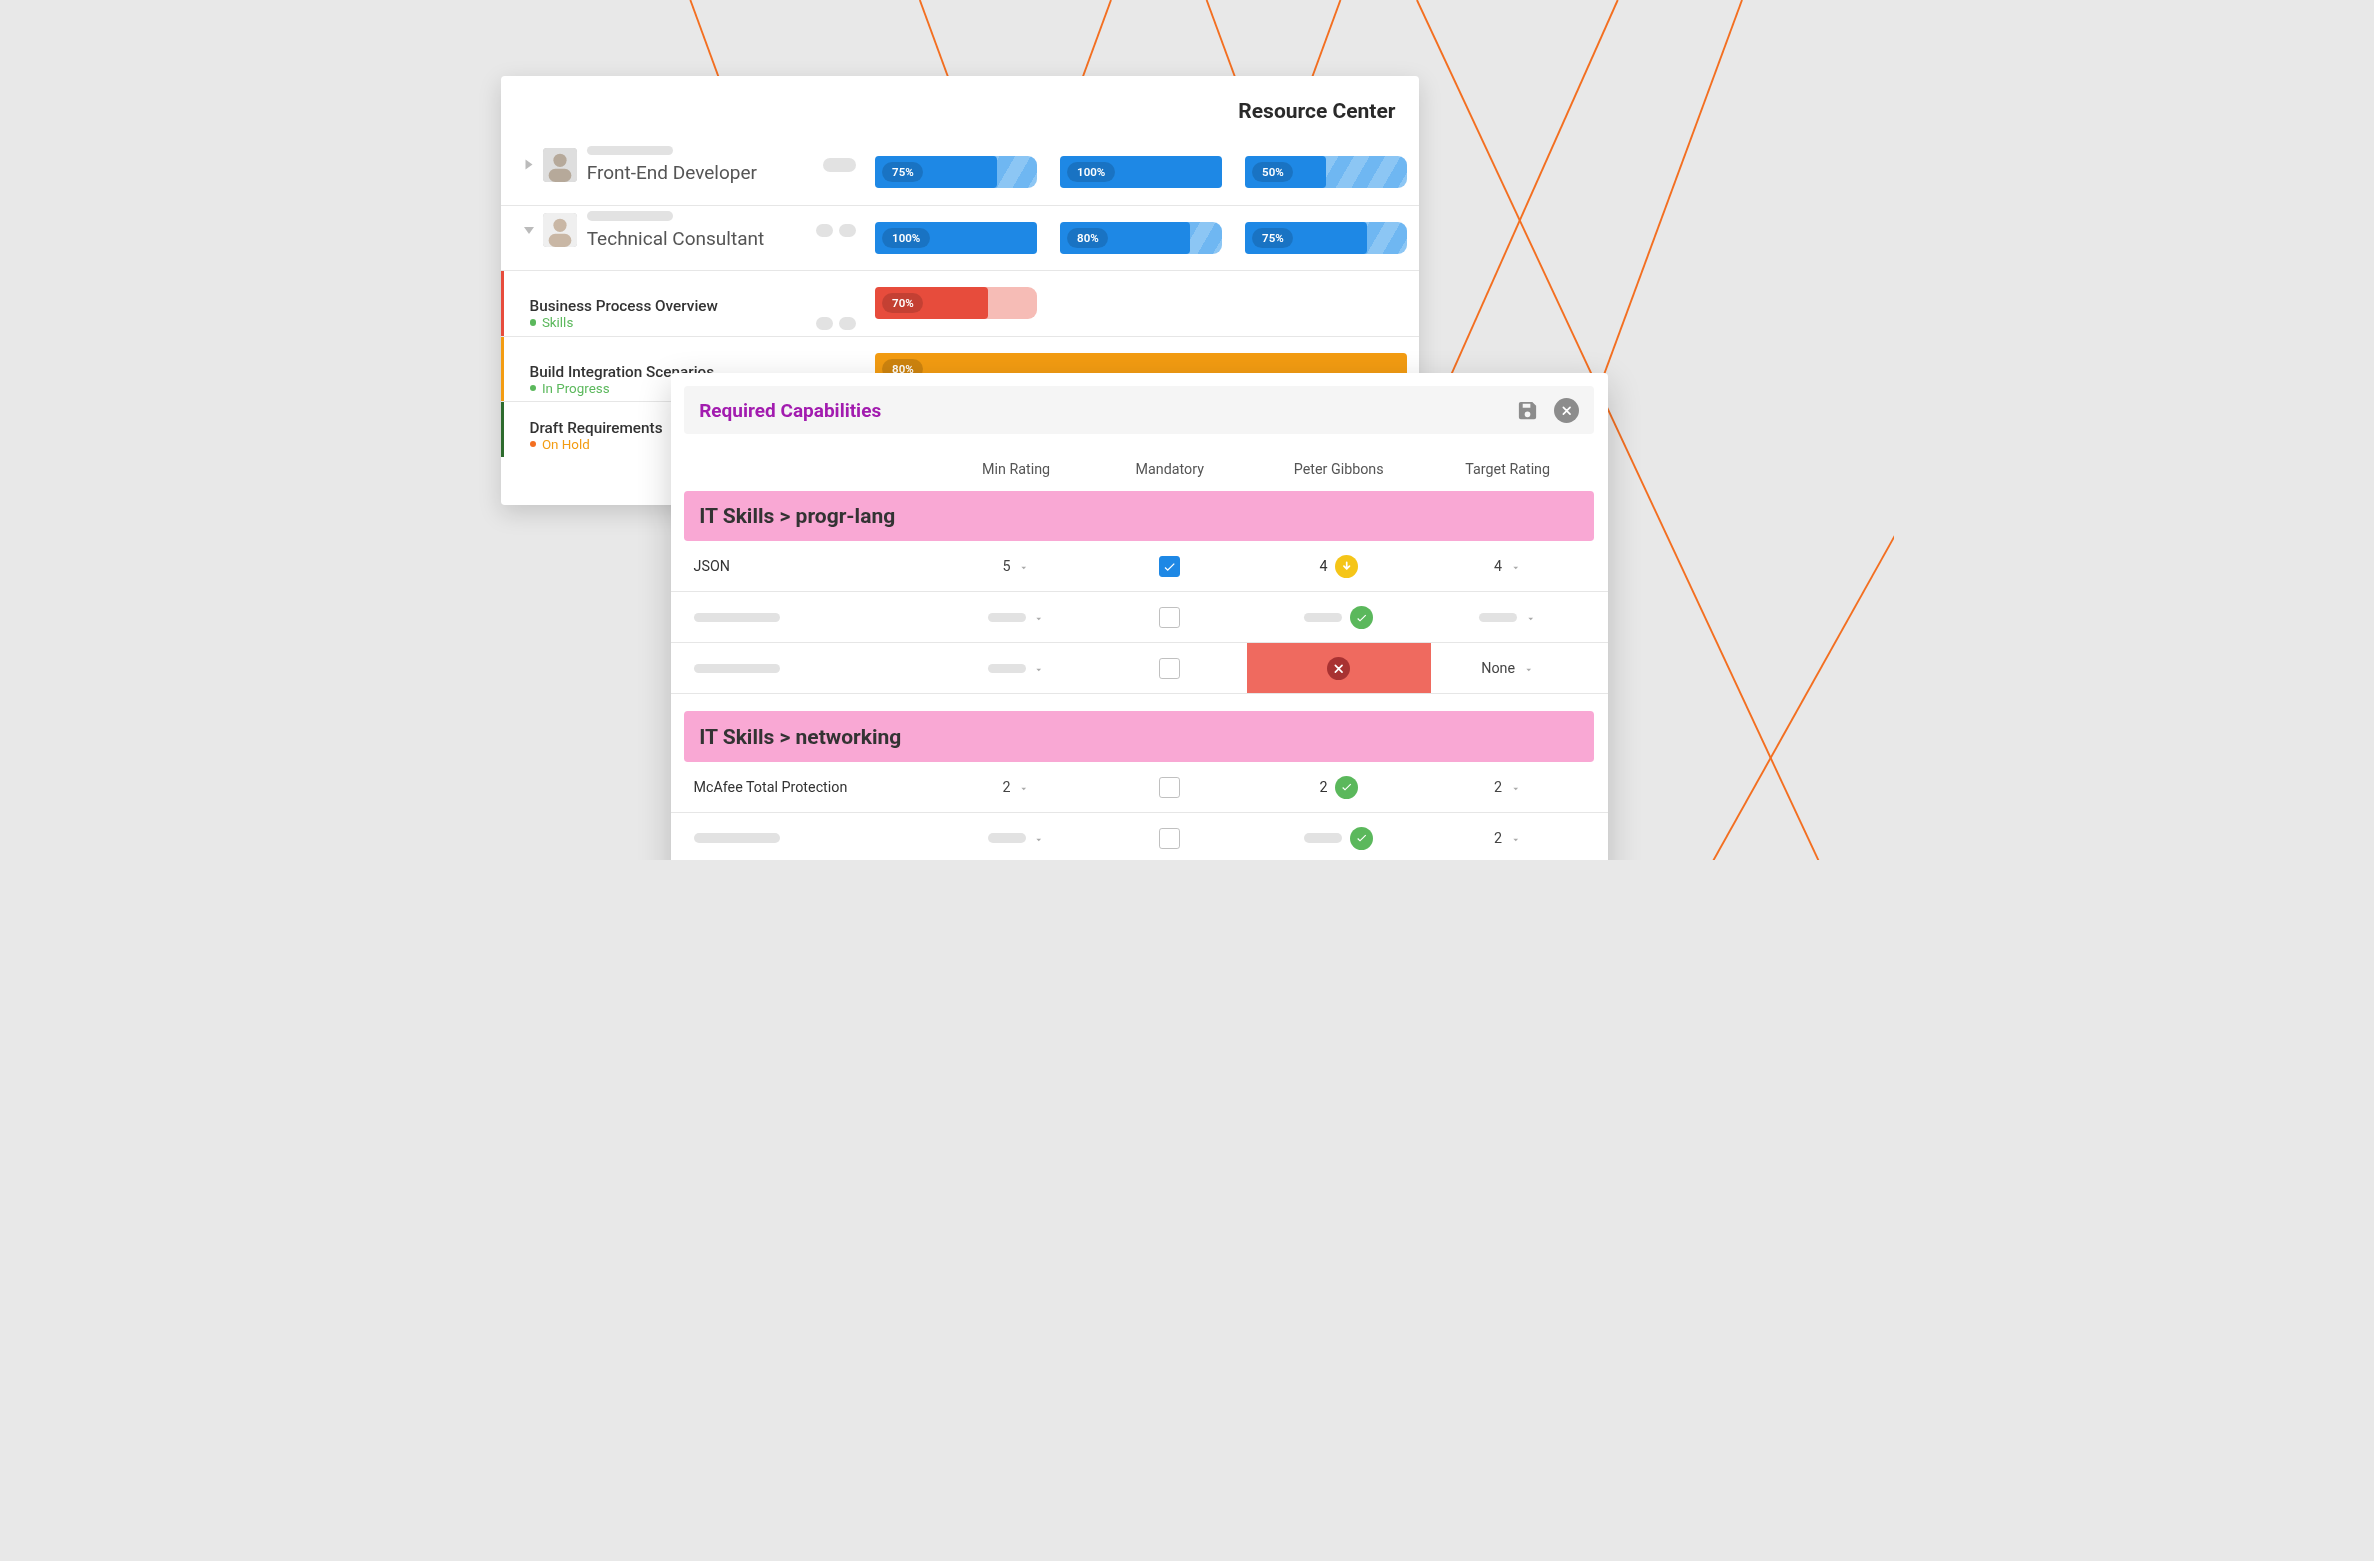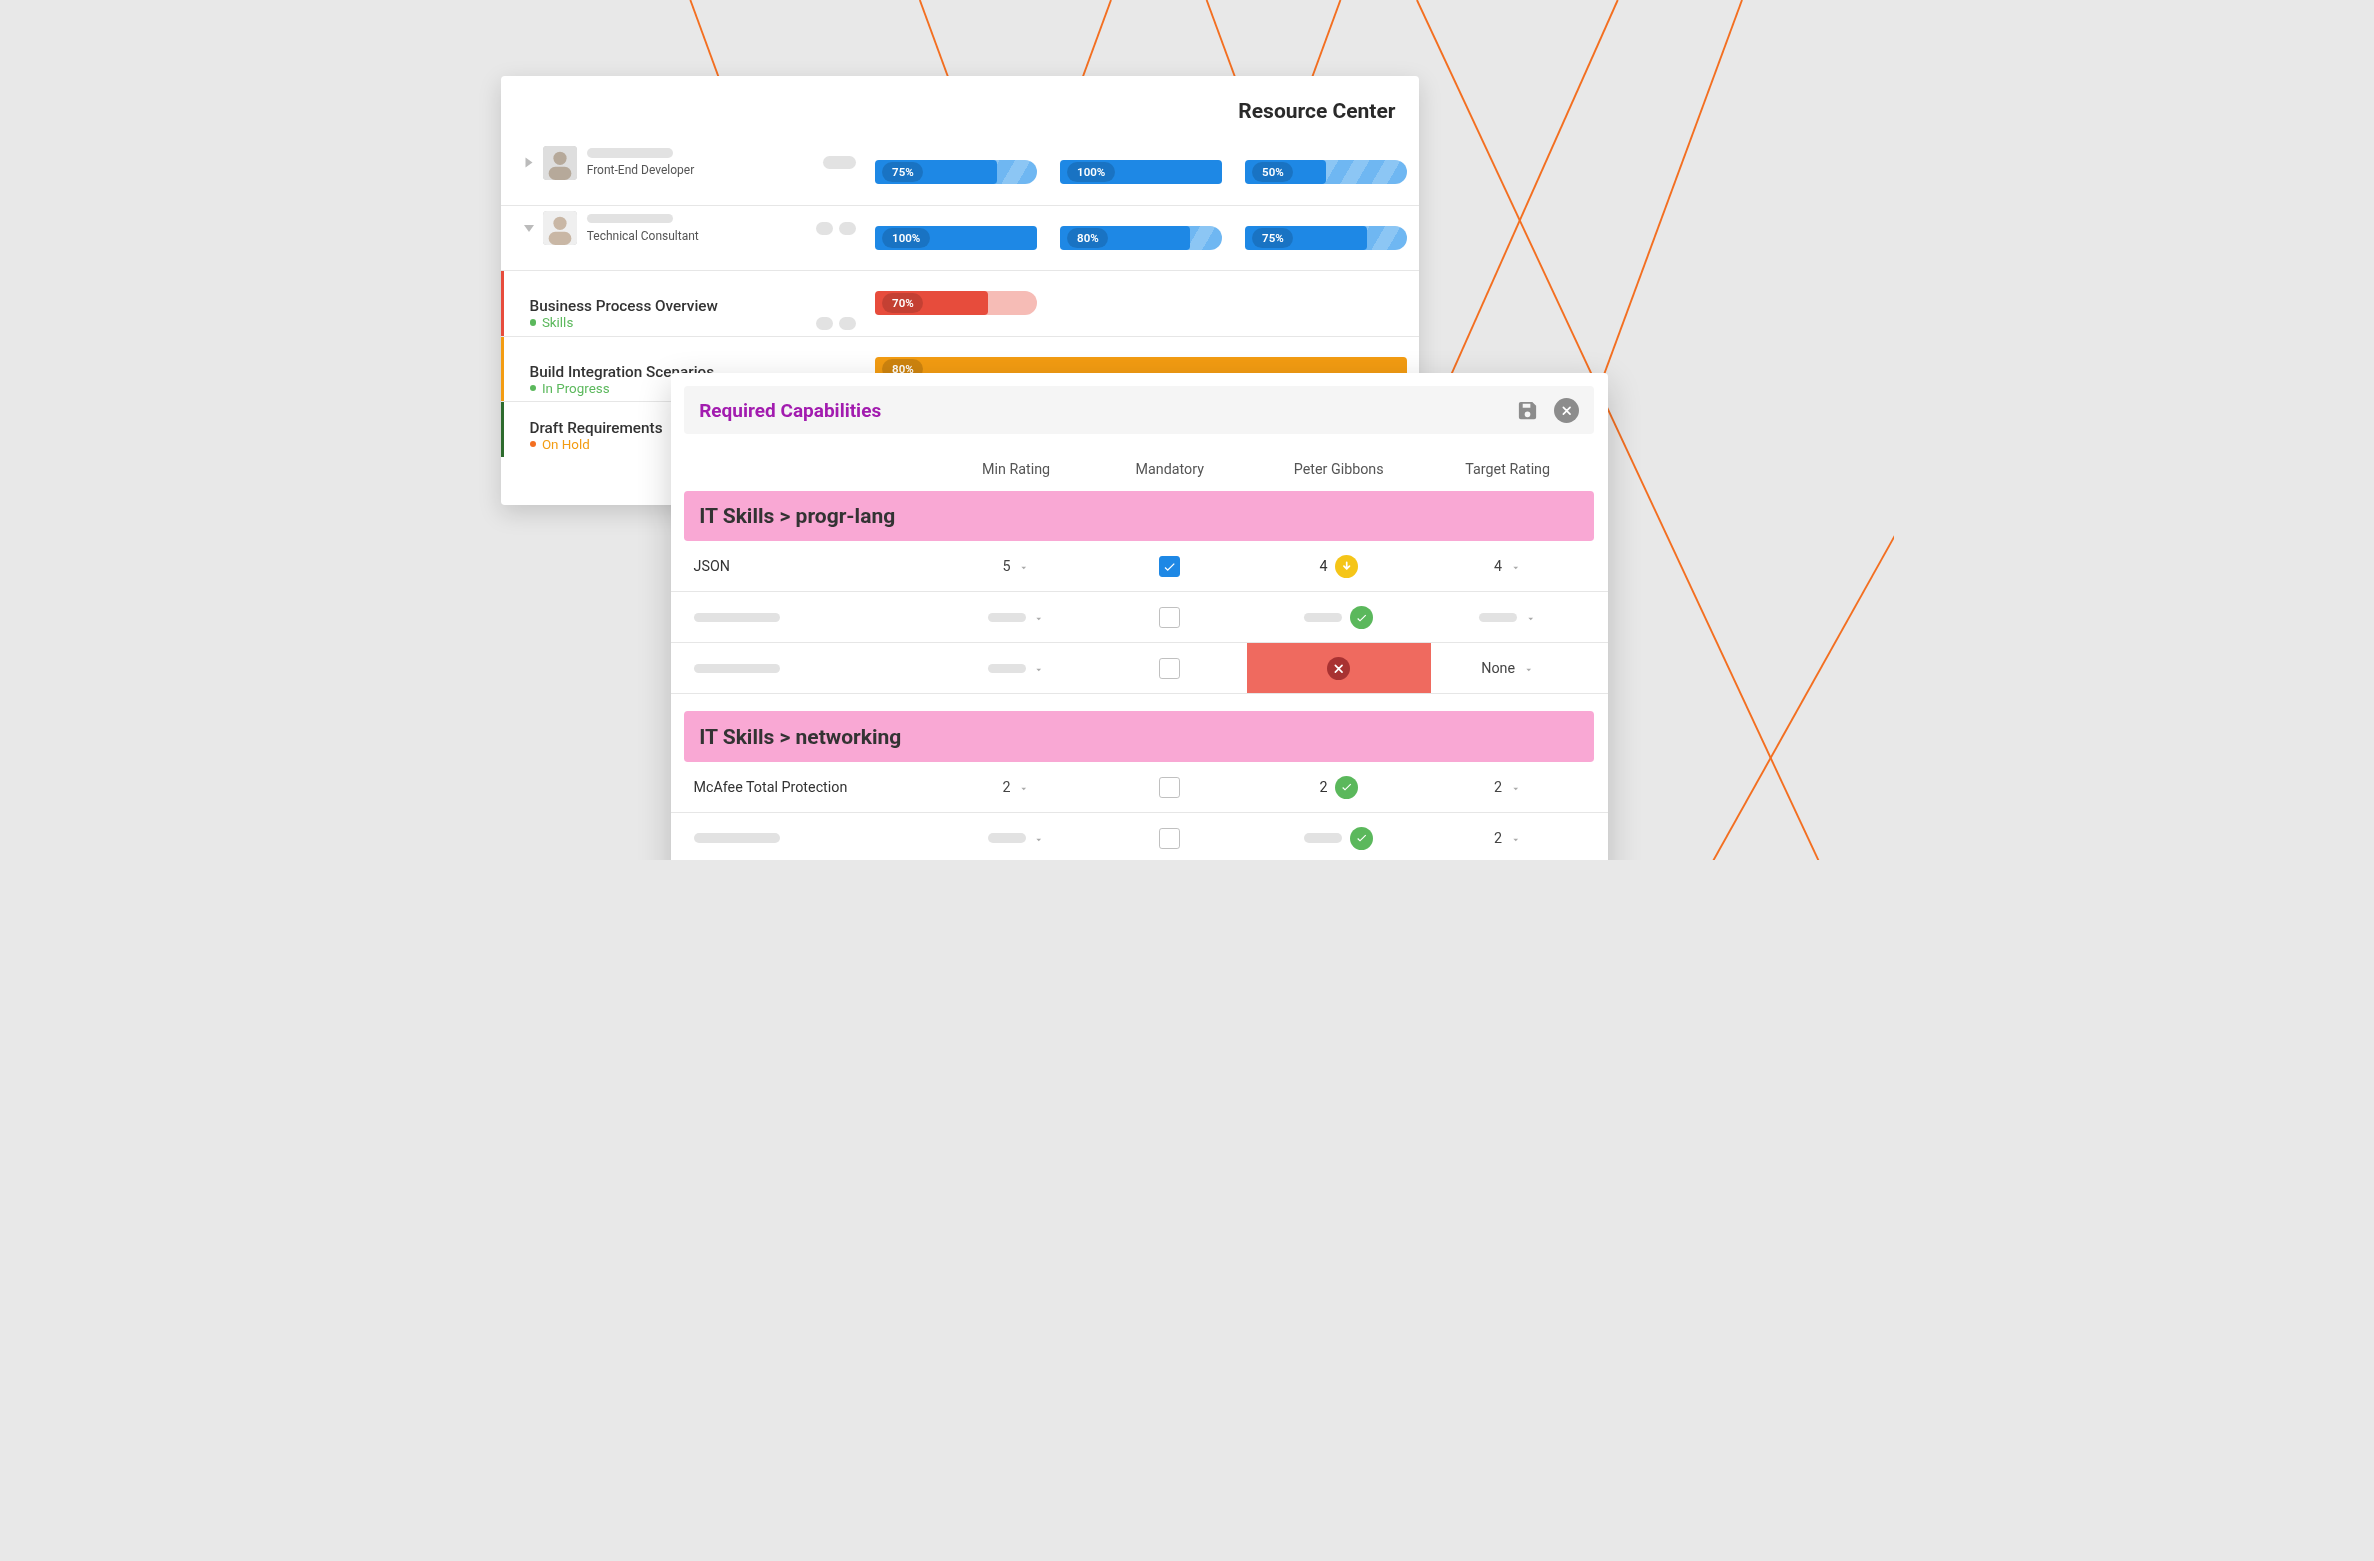--- a/index.html
+++ b/index.html
@@ -59,28 +59,28 @@
   }
   .rc-row .cell{padding:5.7px 7.6px;position:relative;height:100%;}
   .rc-row .cell:first-child{padding-left:23px;}
 
   .member{display:flex;align-items:center;gap:9.6px;}
   .caret{width:0;height:0;border-left:5.7px solid transparent;border-right:5.7px solid transparent;border-top:7.6px solid #bbb;transform:rotate(-90deg);}
   .caret.open{transform:none;}
   .avatar{width:34px;height:34px;border-radius:3.8px;background:#c9c9c9;display:flex;align-items:center;justify-content:center;overflow:hidden;}
   .avatar svg{width:100%;height:100%;}
   .mlabel .ph{width:86px;height:9.6px;border-radius:5.7px;background:var(--grey-pill);margin-bottom:5.7px;}
-  .mlabel .role{font-size:12px;color:#555;}
+  .mlabel .role{font-size:19px;color:#555;}
   .member .endph{margin-left:auto;display:flex;gap:5.7px;}
   .ph-pill{width:32.5px;height:13.4px;border-radius:7.6px;background:var(--grey-pill);}
   .ph-pill.sm{width:17px;}
 
   .bar-wrap{position:relative;height:38px;margin:7.6px 3.8px;display:flex;align-items:center;}
   .bar{
-    position:relative;height:24px;flex:1;border-radius:14px;
+    position:relative;height:32px;flex:1;border-radius:9px;
     background-color:var(--blue-light);
     background-image:repeating-linear-gradient(120deg,var(--blue-light) 0 13.4px,#8cc6f4 13.4px 27px);
   }
   .bar .fill{position:absolute;left:0;top:0;bottom:0;background:var(--blue);border-radius:3.8px;}
   .bar .pct{
     position:absolute;left:7.6px;top:50%;transform:translateY(-50%);
     background:rgba(0,0,0,.15);color:#fff;font-size:11.5px;font-weight:600;
     padding:2.9px 9.6px;border-radius:11.5px;
   }
   .bar.red{background:#f6bcb6;background-image:none;}

